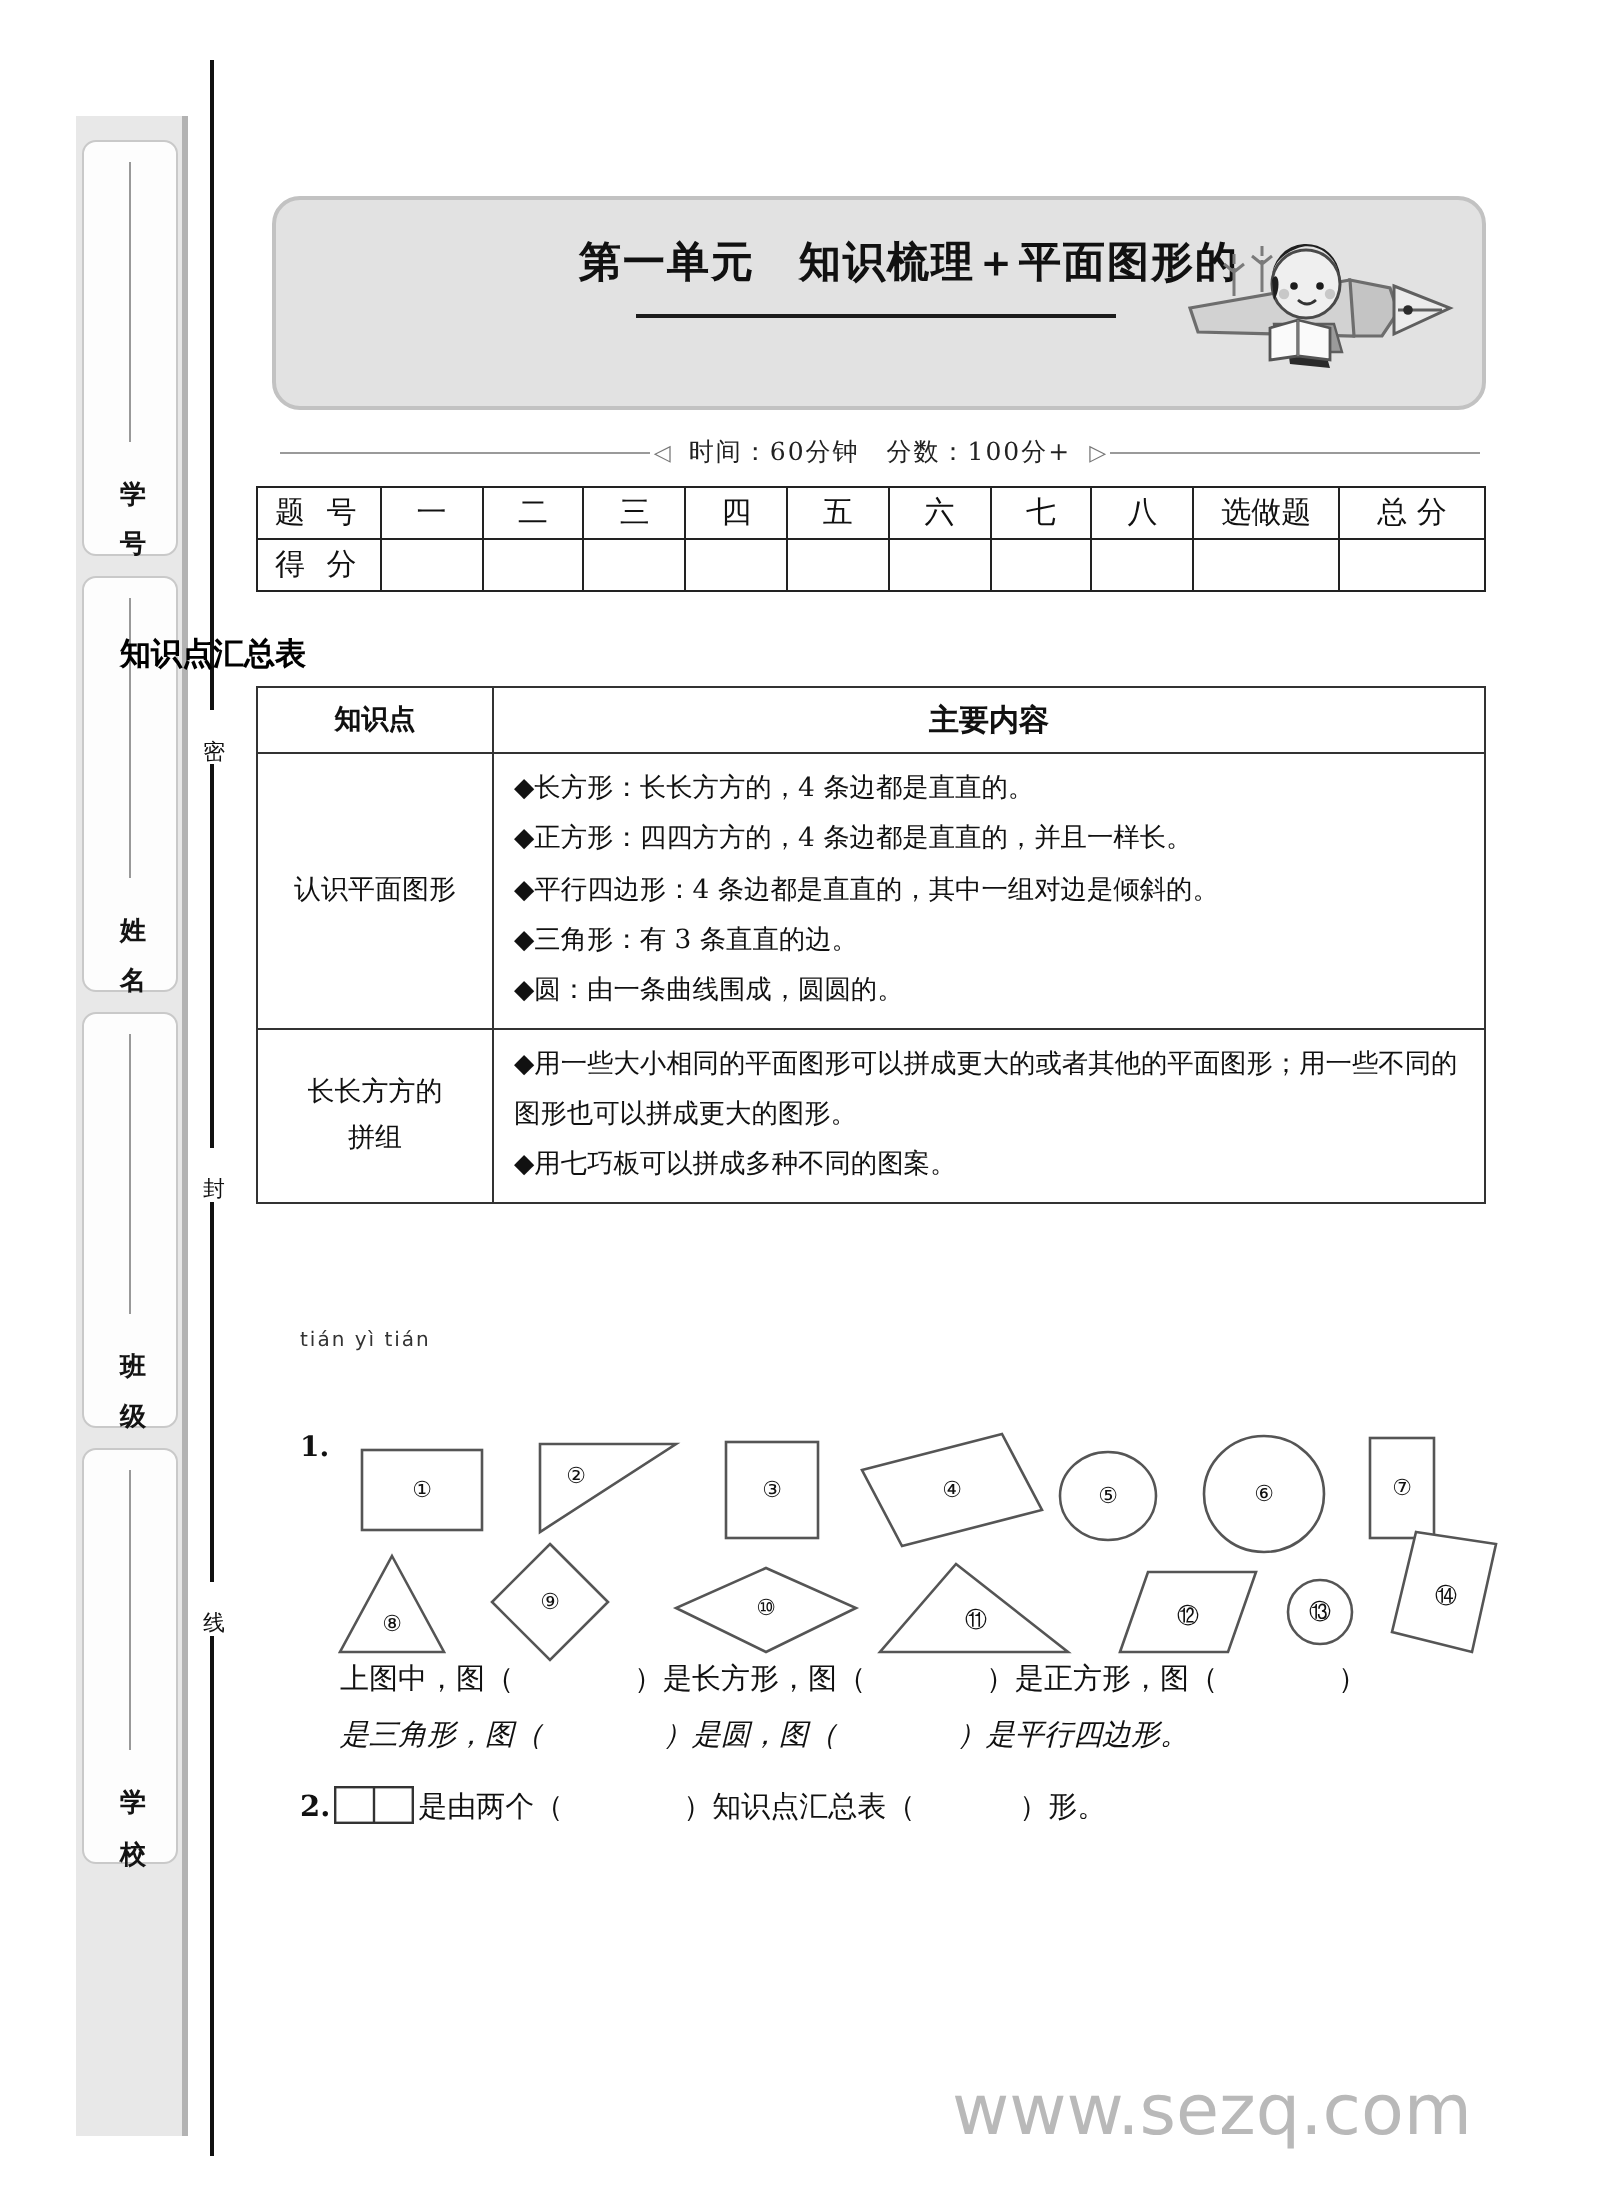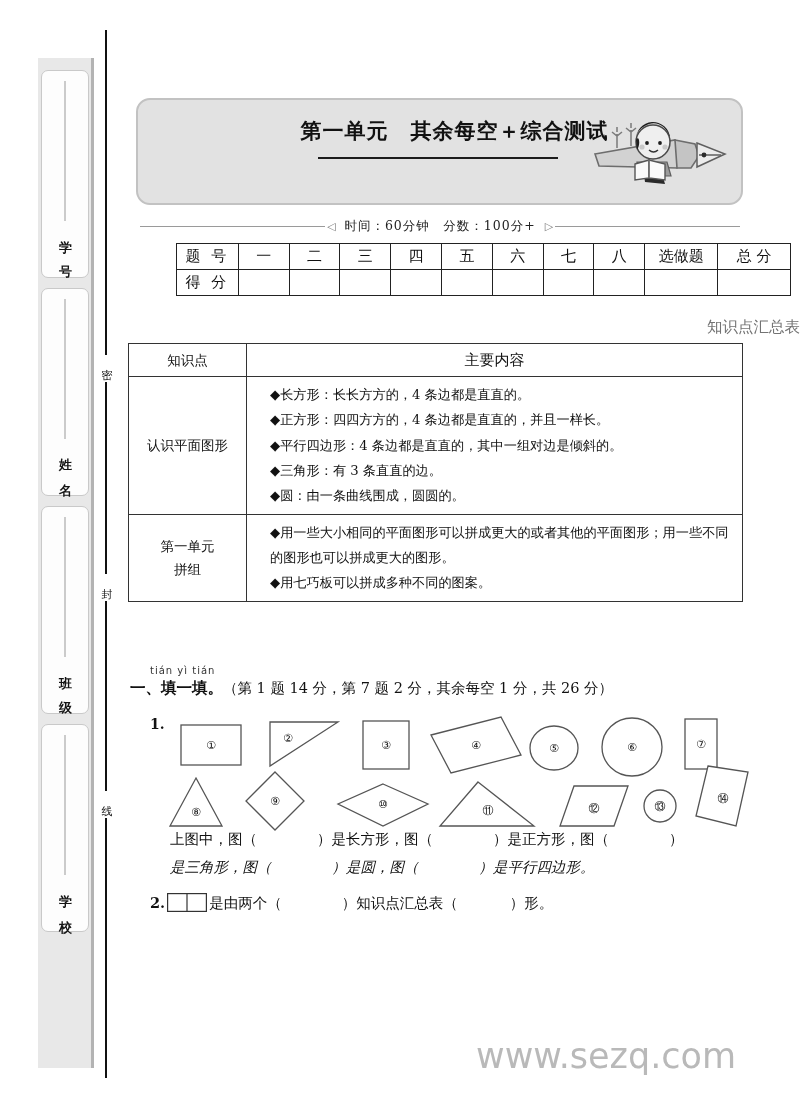--- a/index.html
+++ b/index.html
@@ -134,76 +134,74 @@
     font-family: "DejaVu Serif", serif;
     white-space: nowrap;
   }
 
   
   #score-table {
     position: absolute;
     left: 128px; top: 243px;
     width: 615px;
     border-collapse: collapse;
-    margin-left: 48px;
   }
   #score-table td {
     border: 1px solid #222;
     height: 26px;
     text-align: center;
     font-size: 15px;
     color: #111;
     font-family: "DejaVu Serif", serif;
   }
   .sc-head { width: 56px; letter-spacing: 3px; }
   .sc-cell { width: 46px; }
   .sc-wide { width: 66px; }
 
   
   #kn-title {
     position: absolute;
     left: 0; right: 0; top: 317px;
-    text-align: right;
+    text-align: left;
     padding-left: 60px;
     font-size: 15.5px;
-    font-weight: normal;
-    color: #737373;
+    font-weight: bold;
+    color: #000000;
     font-family: "DejaVu Sans", sans-serif;
   }
   #kn-table {
     position: absolute;
     left: 128px; top: 343px;
     width: 615px;
     border-collapse: collapse;
   }
   #kn-table td {
     border: 1px solid #333;
     color: #111;
     font-family: "DejaVu Serif", serif;
   }
   .kn-h {
     text-align: center;
     font-size: 15px;
-    font-weight: normal;
+    font-weight: bold;
     height: 33px;
     font-family: "DejaVu Sans", sans-serif;
   }
   .kn-key {
     width: 118px;
     text-align: center;
     font-size: 13.5px;
     line-height: 1.7;
     vertical-align: middle;
   }
   .kn-body { padding: 5px 8px 5px 10px; }
   .kn-item {
     font-size: 13.2px;
     line-height: 1.92;
     white-space: nowrap;
-    margin-left: 13px;
   }
   .kn-item.wrap { white-space: normal; }
 
   
   #sec1-pinyin {
     position: absolute;
     left: 150px; top: 665px;
     font-size: 10px; color: #333;
     letter-spacing: 1px;
     font-family: "DejaVu Sans", sans-serif;
@@ -292,21 +290,21 @@
     <div class="seal-seg" style="top:0px;height:325px;"></div>
     <span class="seal-char" style="top:330px;">密</span>
     <div class="seal-seg" style="top:352px;height:192px;"></div>
     <span class="seal-char" style="top:549px;">封</span>
     <div class="seal-seg" style="top:571px;height:190px;"></div>
     <span class="seal-char" style="top:766px;">线</span>
     <div class="seal-seg" style="top:788px;height:260px;"></div>
   </div>
 
   <div id="banner">
-    <div id="banner-title">第一单元　其余每空＋综合测试</div>
+    <div id="banner-title">第一单元　知识梳理＋平面图形的</div>
     <div id="banner-rule"></div>
     <div id="banner-art">
       <svg viewBox="0 0 142 90" width="142" height="90">
 
         <g stroke="#6d6d6d" stroke-width="1.6" fill="#d2d2d2">
           <path d="M8 44 L88 30 L96 44 L90 58 L12 56 Z"></path>
           <path d="M88 30 L108 34 L112 46 L104 58 L90 58 Z" fill="#c4c4c4"></path>
         </g>
 
         <g stroke="#5f5f5f" stroke-width="1.5" fill="#ececec">
@@ -393,35 +391,32 @@
       <td class="kn-body">
         <div class="kn-item">◆长方形：长长方方的，4 条边都是直直的。</div>
         <div class="kn-item">◆正方形：四四方方的，4 条边都是直直的，并且一样长。</div>
         <div class="kn-item">◆平行四边形：4 条边都是直直的，其中一组对边是倾斜的。</div>
         <div class="kn-item">◆三角形：有 3 条直直的边。</div>
         <div class="kn-item">◆圆：由一条曲线围成，圆圆的。</div>
       </td>
     </tr>
     <tr>
       <td class="kn-key">
-        <div>第一单元</div>
+        <div>长长方方的</div>
         <div>拼组</div>
       </td>
       <td class="kn-body">
         <div class="kn-item wrap" style="text-indent:0;padding-right:2px;">◆用一些大小相同的平面图形可以拼成更大的或者其他的平面图形；用一些不同的图形也可以拼成更大的图形。</div>
         <div class="kn-item">◆用七巧板可以拼成多种不同的图案。</div>
       </td>
     </tr>
   </tbody>
     </table>
 
   <div id="sec1-pinyin">tián yì tián</div>
-  <div id="sec1-head">
-    <b>一、</b><b>填一填。</b><span>（第 1 题 14 分，第 7 题 2 分，其余每空 1 分，共 26 分）</span>
-  </div>
 
   <div id="q1-num">1.</div>
   <div id="shapes">
 
     <div class="shp" style="left:30px;top:12px;">
       <svg width="62" height="42">
           <rect x="1" y="1" width="60" height="40" fill="#fff" stroke="#555" stroke-width="1.3"></rect>
         </svg>
     </div>
     <span class="cnum" style="left:61px;top:33px;">①</span>

